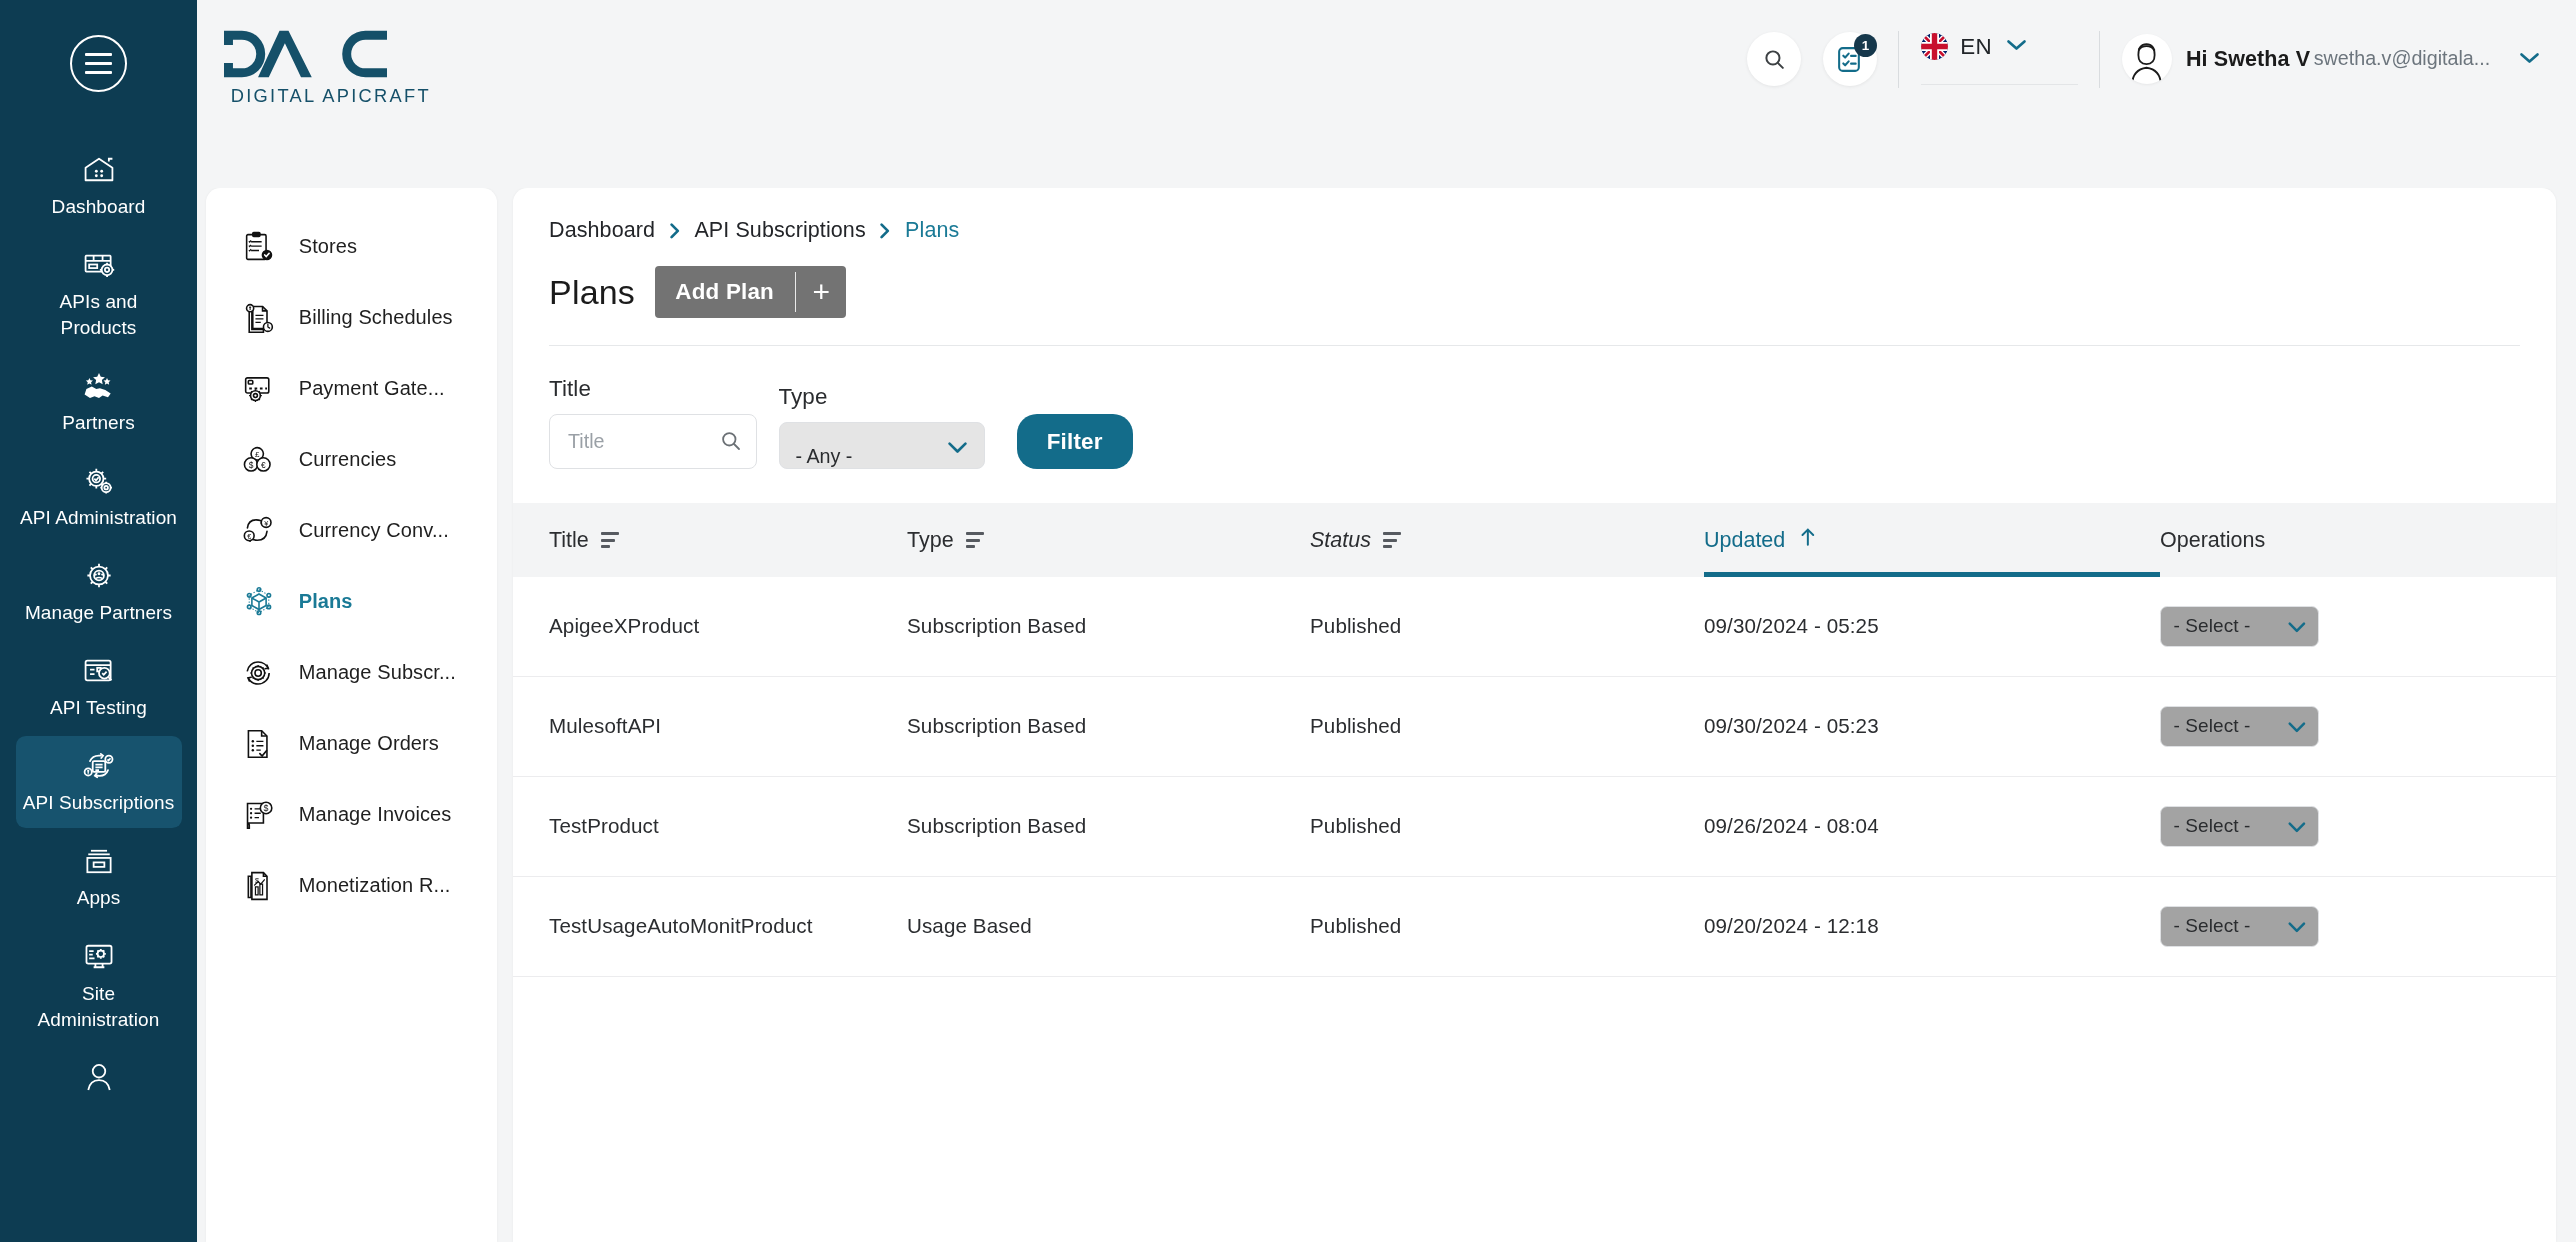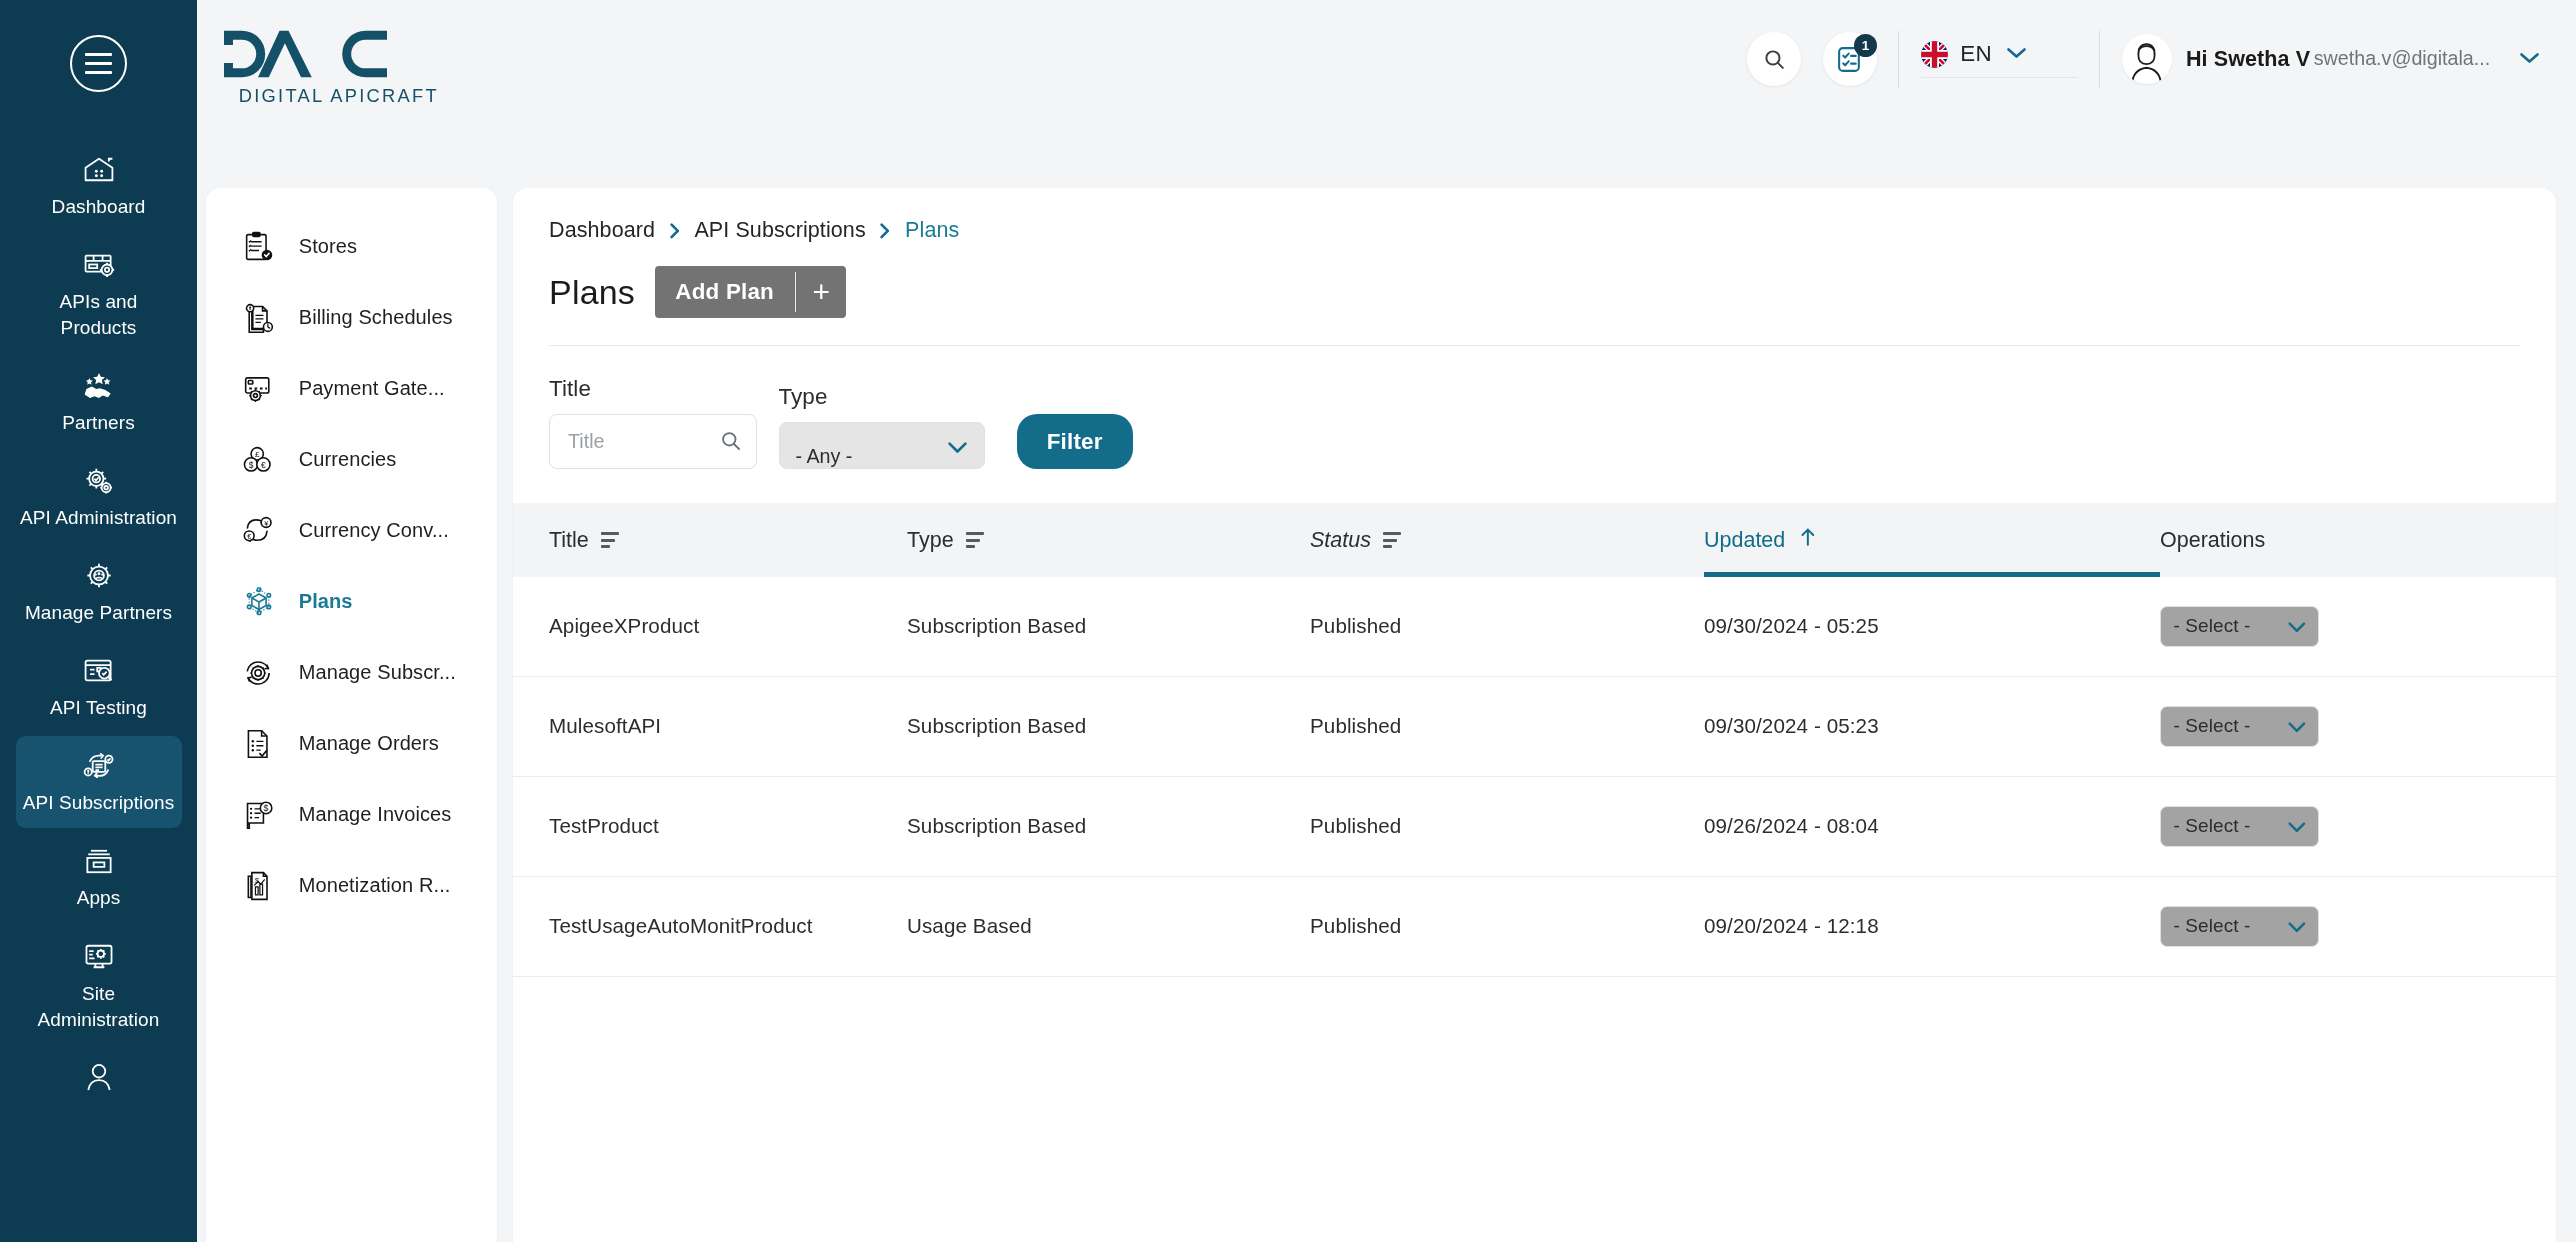--- a/index.html
+++ b/index.html
@@ -51,39 +51,39 @@
   
   .topbar {
     height: 188px; flex: 0 0 188px; background: #f4f5f6;
     display: flex; align-items: flex-start; justify-content: space-between;
     padding: 0 34px 0 16px; position: relative;
   }
   .brand { margin-top: 27px; margin-left: 10.7px; display: flex; flex-direction: column; }
   .brand-mark { display: block; }
   .brand-sub {
     color: #155069; font-size: 18.3px; letter-spacing: 2.3px;
-    margin-top: 3.6px; margin-left: 15px; font-family: "Liberation Sans", sans-serif;
+    margin-top: 3.6px; margin-left: 7px; font-family: "Liberation Sans", sans-serif;
   }
   .header-right { margin-top: 18px; display: flex; align-items: center; gap: 0; height: 82px; }
   .icon-circle {
     width: 54px; height: 54px; border-radius: 50%; background: #ffffff;
     display: flex; align-items: center; justify-content: center;
     box-shadow: 0 0.9px 3.6px rgba(0,0,0,.07); cursor: pointer; position: relative;
   }
   .icon-circle + .icon-circle { margin-left: 21.5px; }
   .notif-badge {
     position: absolute; top: 1.8px; right: 0px;
     width: 23px; height: 23px; border-radius: 50%;
     background: #16384c; color: #fff; font-size: 13.4px; font-weight: 700;
     display: flex; align-items: center; justify-content: center;
   }
   .vdiv { width: 0.9px; height: 57px; background: #d9dcdf; margin: 0 21.5px; }
   .lang-box {
     display: flex; align-items: center; gap: 12.5px; cursor: pointer;
-    padding-bottom: 9px; border-bottom: 0.9px solid #e3e5e7; min-width: 157px;
+    padding-bottom: 24px; border-bottom: 0.9px solid #e3e5e7; min-width: 157px;
   }
   .flag {
     width: 27px; height: 27px; border-radius: 50%; overflow: hidden;
     display: inline-block; position: relative; flex: 0 0 27px;
   }
   .lang-code { font-size: 22.4px; color: #212529; letter-spacing: 0.3px; }
   .chev { display: inline-block; }
   .user-box { display: flex; align-items: center; gap: 14.3px; cursor: pointer; }
   .avatar {
     width: 50px; height: 50px; border-radius: 50%; background: #fff;

